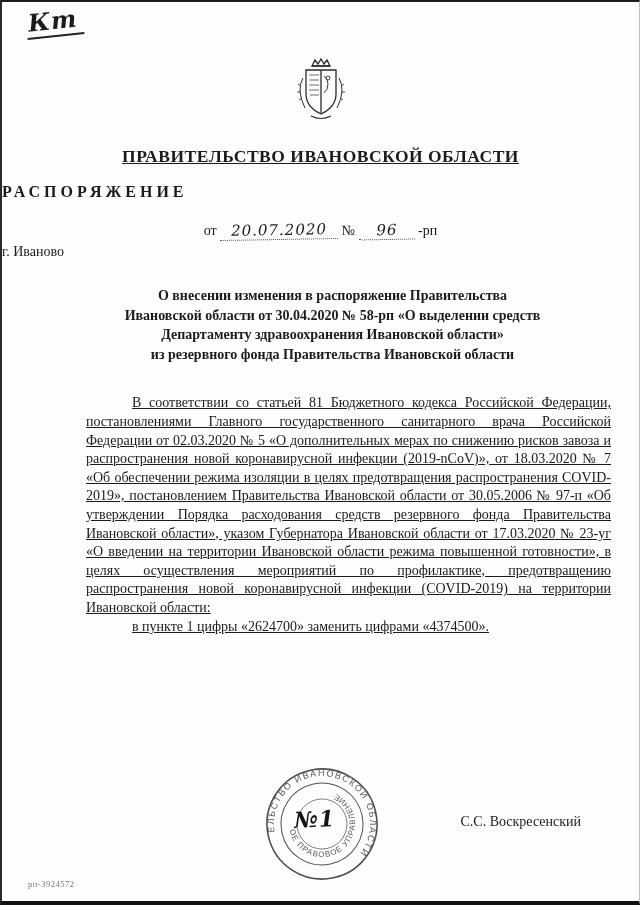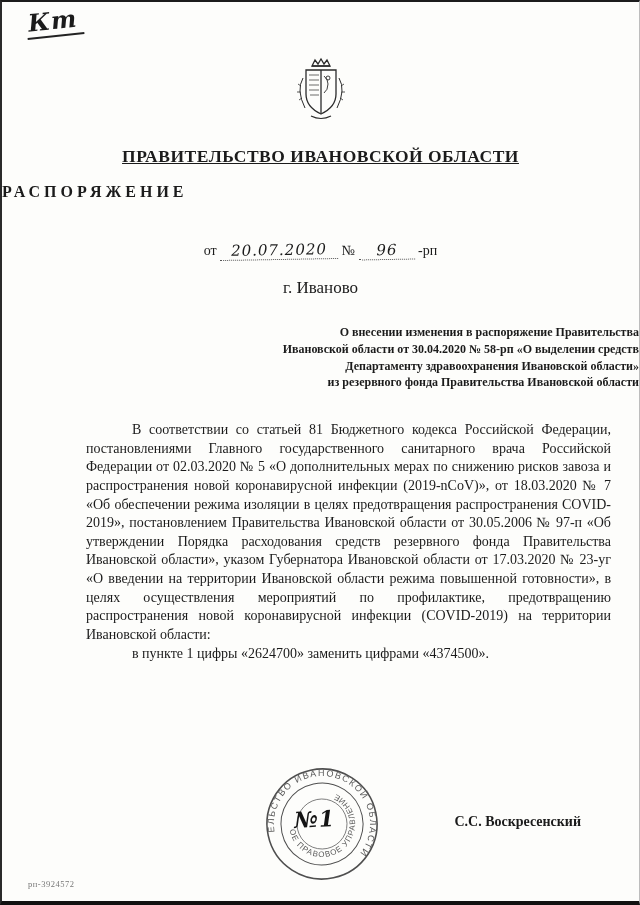--- a/index.html
+++ b/index.html
@@ -39,56 +39,57 @@
     text-decoration:underline;
   }
   .doc-type {
     margin-top:16px;
     text-align:left;
     font-size:16px;
     font-weight:bold;
     letter-spacing:4px;
   }
   .date-line {
-    margin-top:40px;
+    margin-top:20px;
     text-align:center;
     font-size:14px;
   }
   .date-line .fill {
     display:inline-block;
     border-bottom:1px dotted #555;
     text-align:center;
     font-size:15px;
     transform:rotate(-1deg);
   }
   .fill-date { min-width:118px; }
   .fill-num  { min-width:56px; }
-  .city-line { text-align:center; font-size:17px; margin-top:18px; }
+  .city-line { text-align:left; font-size:14px; margin-top:4px; }
   .subject {
     margin-top:26px;
-    text-align:right;
-    font-size:12px;
+    text-align:center;
+    font-size:14px;
     font-weight:bold;
     line-height:1.4;
     padding-left:24px;
   }
   .body-text {
     margin:30px 28px 0 84px;
     font-size:14px;
     line-height:1.33;
     text-align:justify;
+    text-decoration:underline;
   }
   .body-text p { margin:0; text-indent:46px; }
   .sig-left {
     position:absolute; left:84px; top:796px;
     font-size:14px; font-weight:bold; line-height:1.7;
   }
   .sig-right {
     position:absolute; right:58px; top:812px;
-    font-size:14px; font-weight:bold;text-align:center;
+    font-size:14px; font-weight:normal;text-align:center;
   }
   .stamp {
     position:absolute; left:260px; top:762px;
     width:120px; height:120px;
   }
   .stamp svg { display:block; }
   .stamp-center-mark {
     position:absolute; left:32px; top:42px;
     font-size:22px; font-weight:bold;
     transform:rotate(-3deg);

